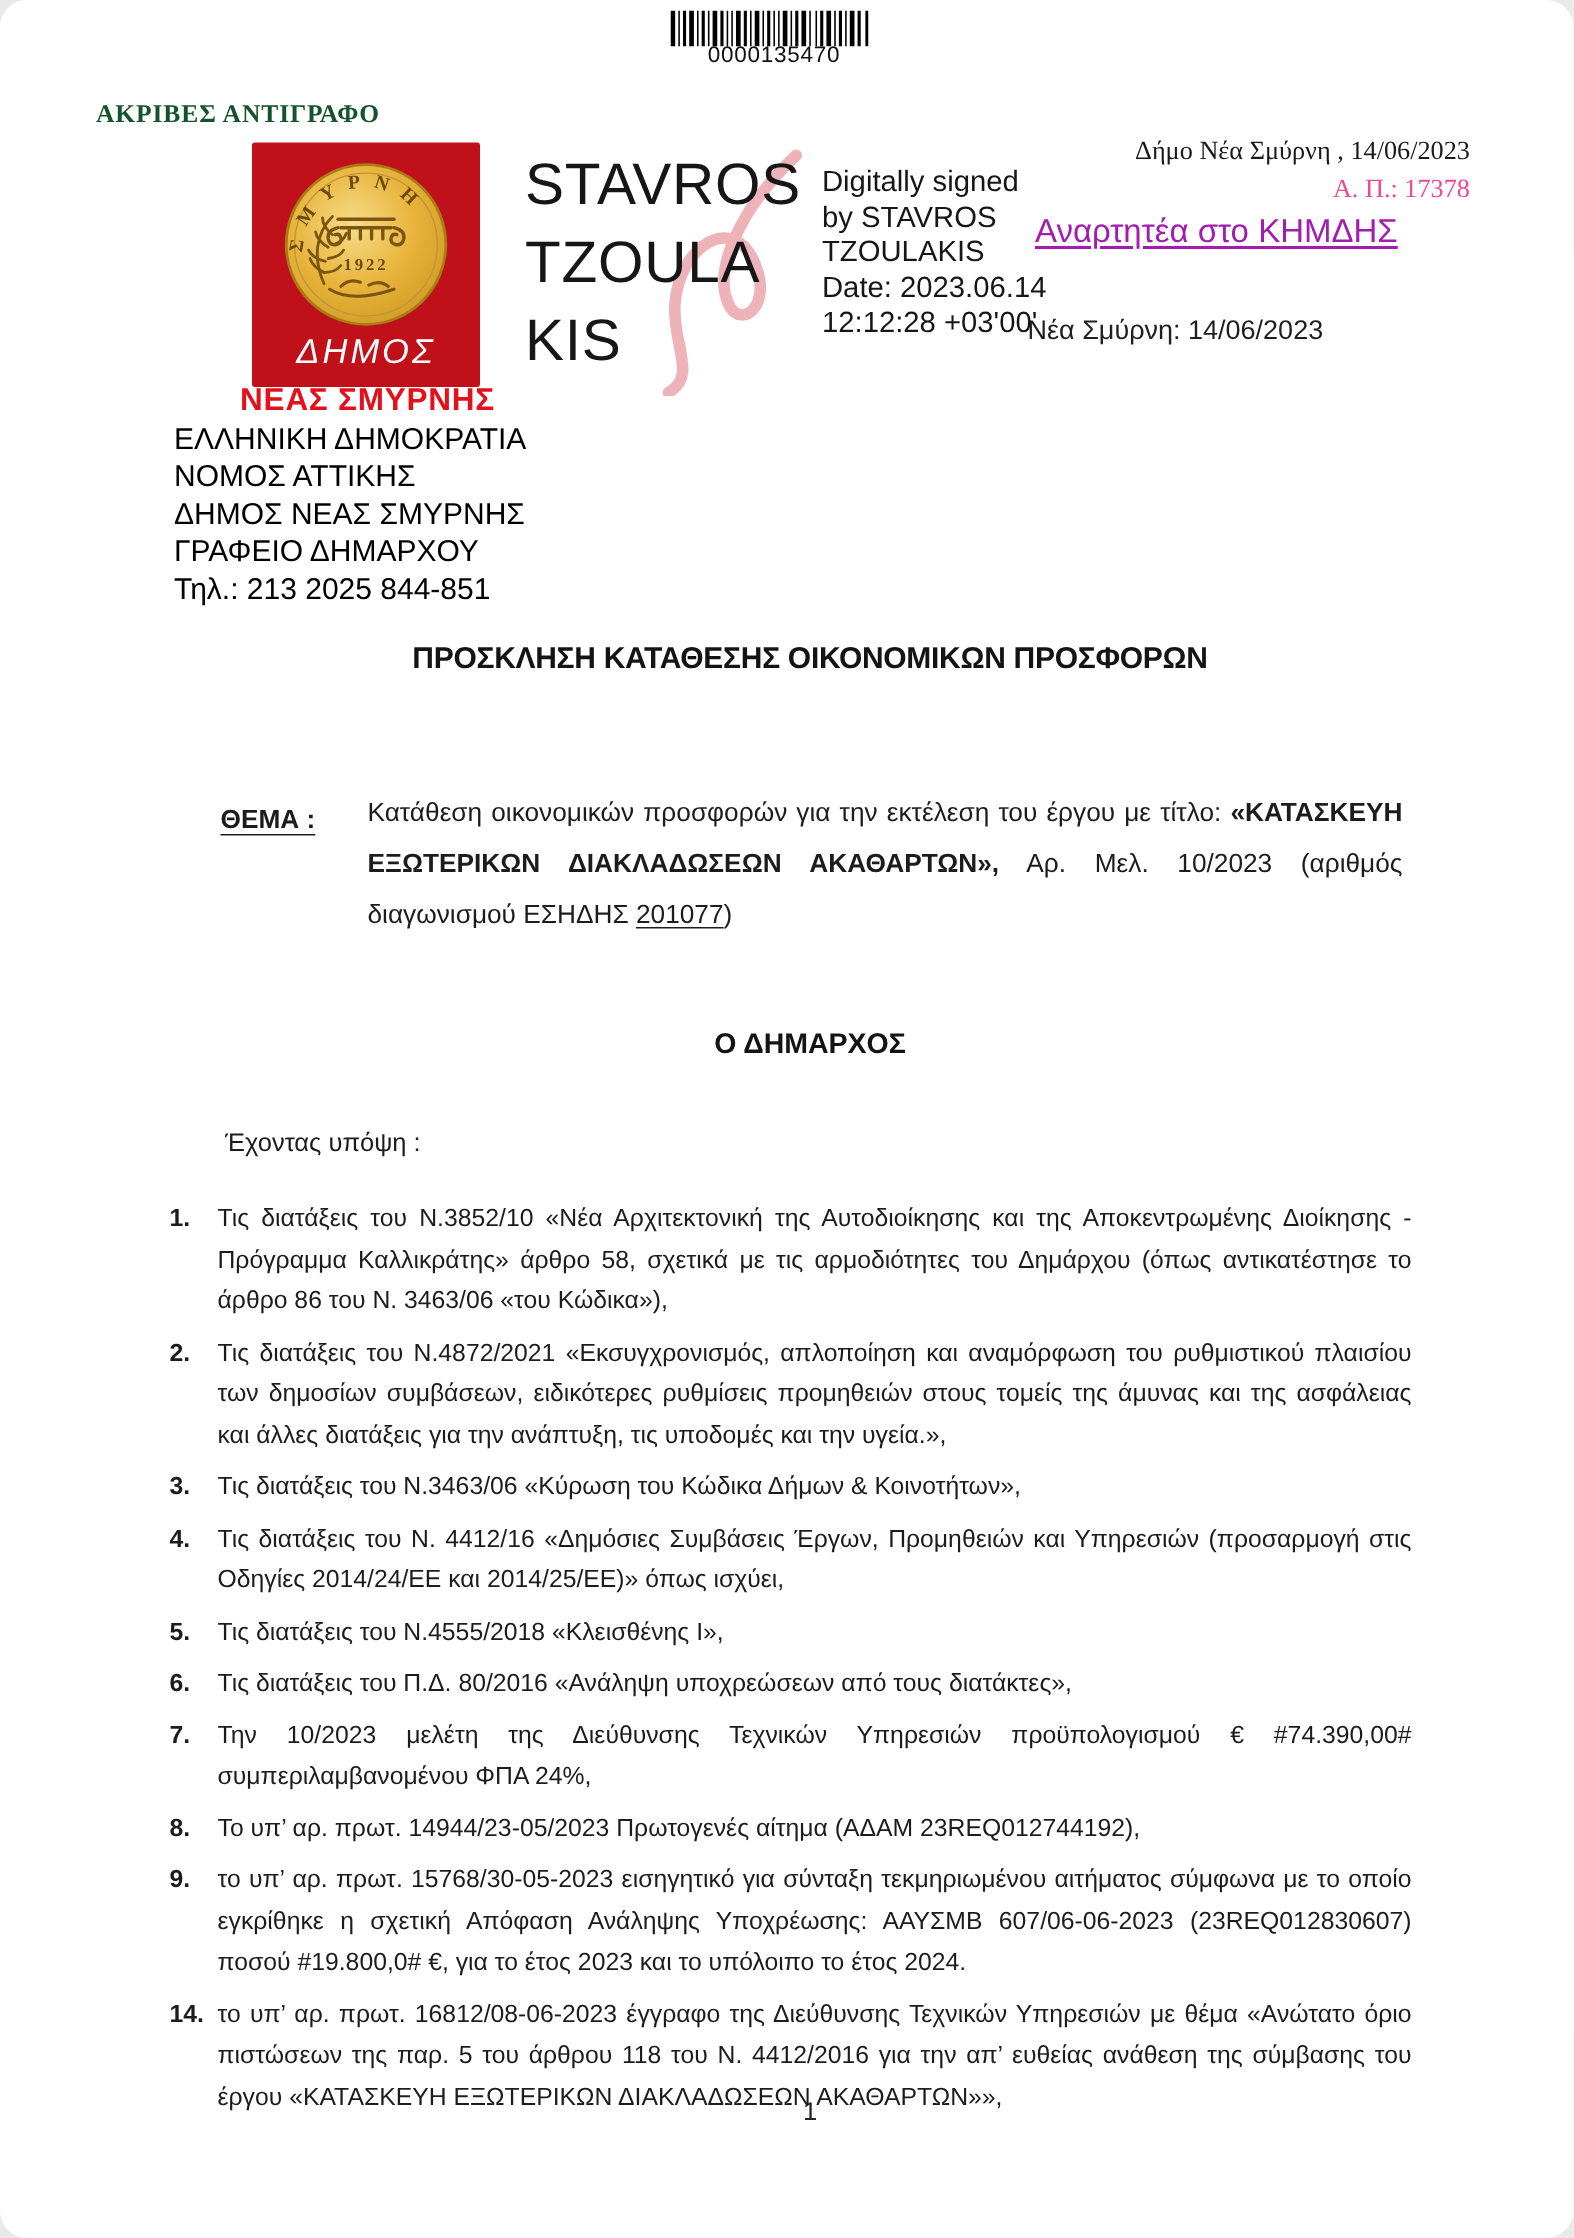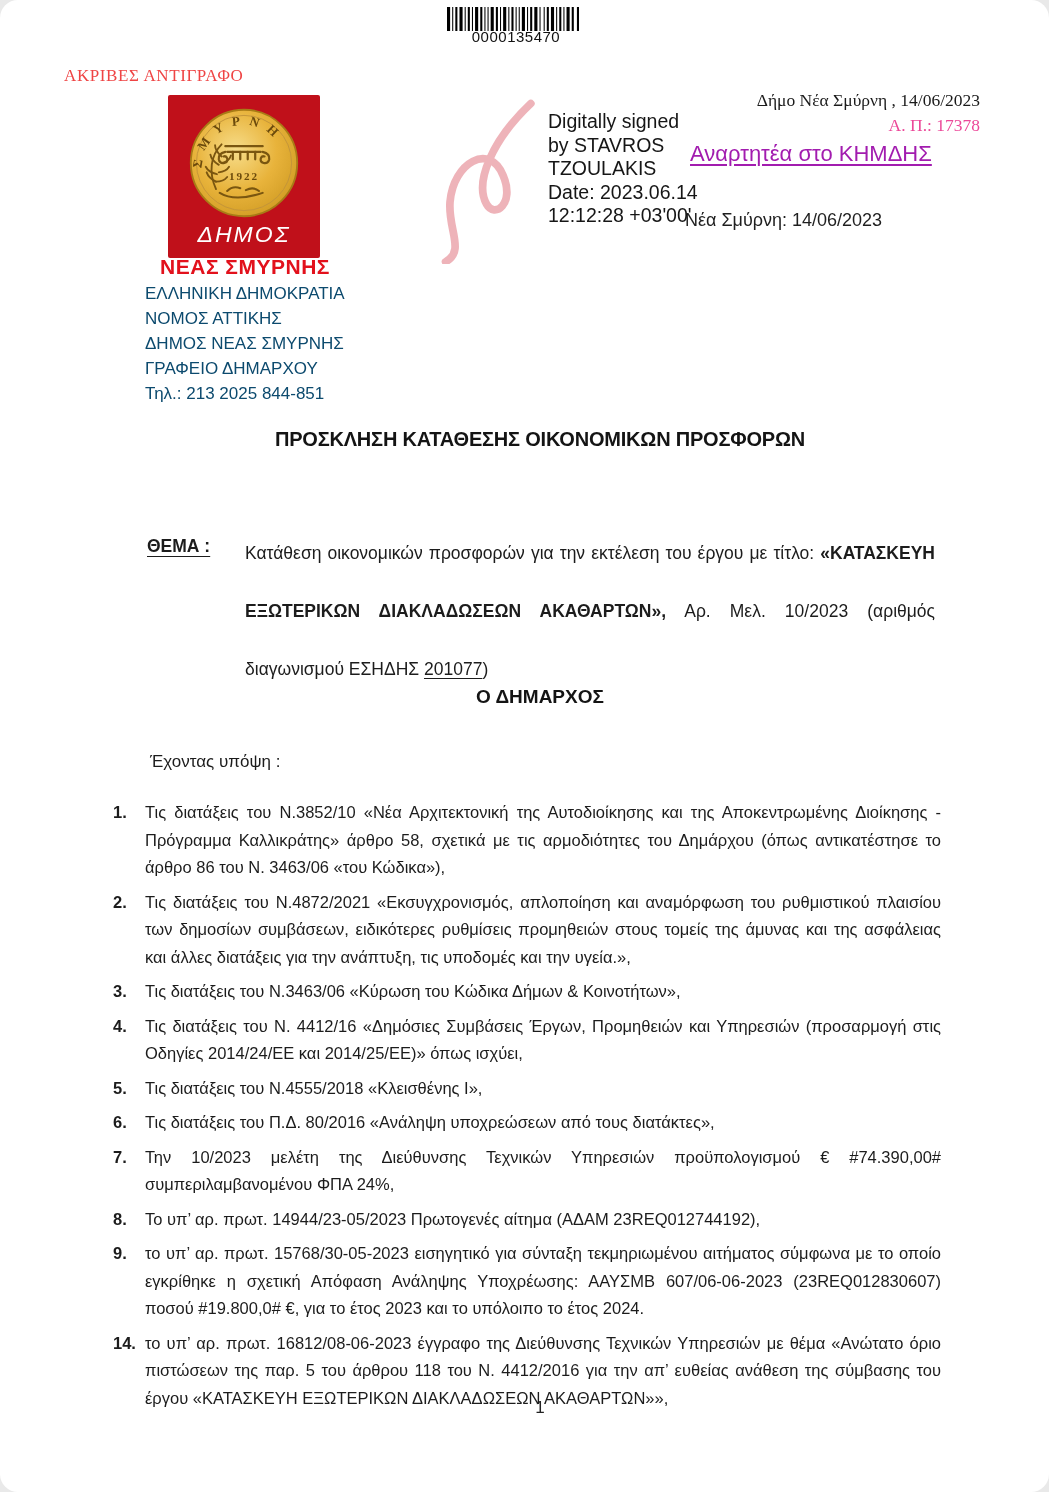--- a/index.html
+++ b/index.html
@@ -22,40 +22,40 @@
     z-index:3;
   }
   .doc-id{
     left:268px;top:24px;width:560px;
     font-size:34px;letter-spacing:-.3px;color:#0c0c0c;
     white-space:nowrap;z-index:2;
   }
   .certified{
     left:64px;top:66px;
     font-family:"Liberation Serif","DejaVu Serif",serif;
-    font-weight:400;font-size:17px;letter-spacing:.6px;color:#ef4444;
+    font-weight:700;font-size:17px;letter-spacing:.6px;color:#14532d;
   }
   
   .logo-square{
     left:168px;top:95px;width:152px;height:163px;
     background:#c0101a;border-radius:2px;
     display:flex;flex-direction:column;align-items:center;
   }
   .logo-coin{margin-top:12px;width:116px;height:112px;}
   .logo-square-label{
     color:#ffffff;font-size:23px;letter-spacing:2px;
     margin-top:2px;font-weight:400;font-style:italic;
   }
   .logo-municipality{
     left:150px;top:255px;width:190px;
     text-align:center;color:#e2111c;
     font-weight:bold;font-size:21px;letter-spacing:.5px;
   }
   
-  .sender{left:145px;top:281px;font-size:17px;line-height:25px;color:#0c4a6e;}
+  .sender{left:116px;top:281px;font-size:20px;line-height:25px;color:#000000;}
   
   .sig-name{left:350px;top:98px;font-size:39px;line-height:52px;color:#161616;letter-spacing:.5px;}
   .sig-swoosh{left:422px;top:98px;width:118px;height:166px;z-index:0;}
   .sig-details{left:516px;top:110px;font-size:19.5px;line-height:23.5px;color:#161616;z-index:1;margin-left:32px;}
   
   .hr-city-date{
     right:69px;top:90px;width:330px;text-align:right;
     font-family:"Liberation Serif","DejaVu Serif",serif;font-size:17.5px;color:#1a1a1a;
   }
   .hr-protocol{
@@ -81,21 +81,21 @@
   
   .subject-row{left:147px;top:536px;width:790px;display:flex;}
   .subject-label{
     flex:none;width:98px;
     font-weight:bold;font-size:17.5px;
     text-decoration:underline;text-underline-offset:4px;
     padding-top:0;
   }
   .subject-text{
     flex:none;width:690px;
-    font-size:17.5px;line-height:58px;margin-top:-12px;
+    font-size:17.5px;line-height:34px;margin-top:-12px;
     text-align:justify;color:#1c1c1c;
   }
   .subject-text .b{font-weight:bold;}
   .subject-text .u{text-decoration:underline;text-underline-offset:3px;}
   
   .list{left:113px;top:799px;width:828px;}
   .li{display:flex;margin-bottom:7px;}
   .li .num{flex:none;width:32px;font-weight:bold;font-size:16.5px;line-height:27.5px;}
   .li .txt{flex:1;font-size:16.5px;line-height:27.5px;text-align:justify;color:#1c1c1c;}
   
@@ -193,20 +193,25 @@
     <div>ΕΛΛΗΝΙΚΗ ΔΗΜΟΚΡΑΤΙΑ</div>
     <div>ΝΟΜΟΣ ΑΤΤΙΚΗΣ</div>
     <div>ΔΗΜΟΣ ΝΕΑΣ ΣΜΥΡΝΗΣ</div>
     <div>ΓΡΑΦΕΙΟ ΔΗΜΑΡΧΟΥ</div>
     <div>Τηλ.: 213 2025 844-851</div>
   </div>
 
   <svg class="abs sig-swoosh" viewBox="0 0 100 150">
     <path d="M95,5 C60,38 44,76 55,96 C62,109 81,96 70,70 C58,40 25,58 22,94 C20,119 36,138 18,148" stroke="#eba6ad" stroke-width="7" fill="none" stroke-linecap="round" opacity="0.85"></path>
   </svg>
+  <div class="abs sig-name">
+    <div>STAVROS</div>
+    <div>TZOULA</div>
+    <div>KIS</div>
+  </div>
   <div class="abs sig-details">
     <div>Digitally signed</div>
     <div>by STAVROS</div>
     <div>TZOULAKIS</div>
     <div>Date: 2023.06.14</div>
     <div>12:12:28 +03'00'</div>
   </div>
 
   <div class="abs hr-city-date">Δήμο  Νέα  Σμύρνη , 14/06/2023</div>
   <div class="abs hr-protocol">Α. Π.: 17378</div>

